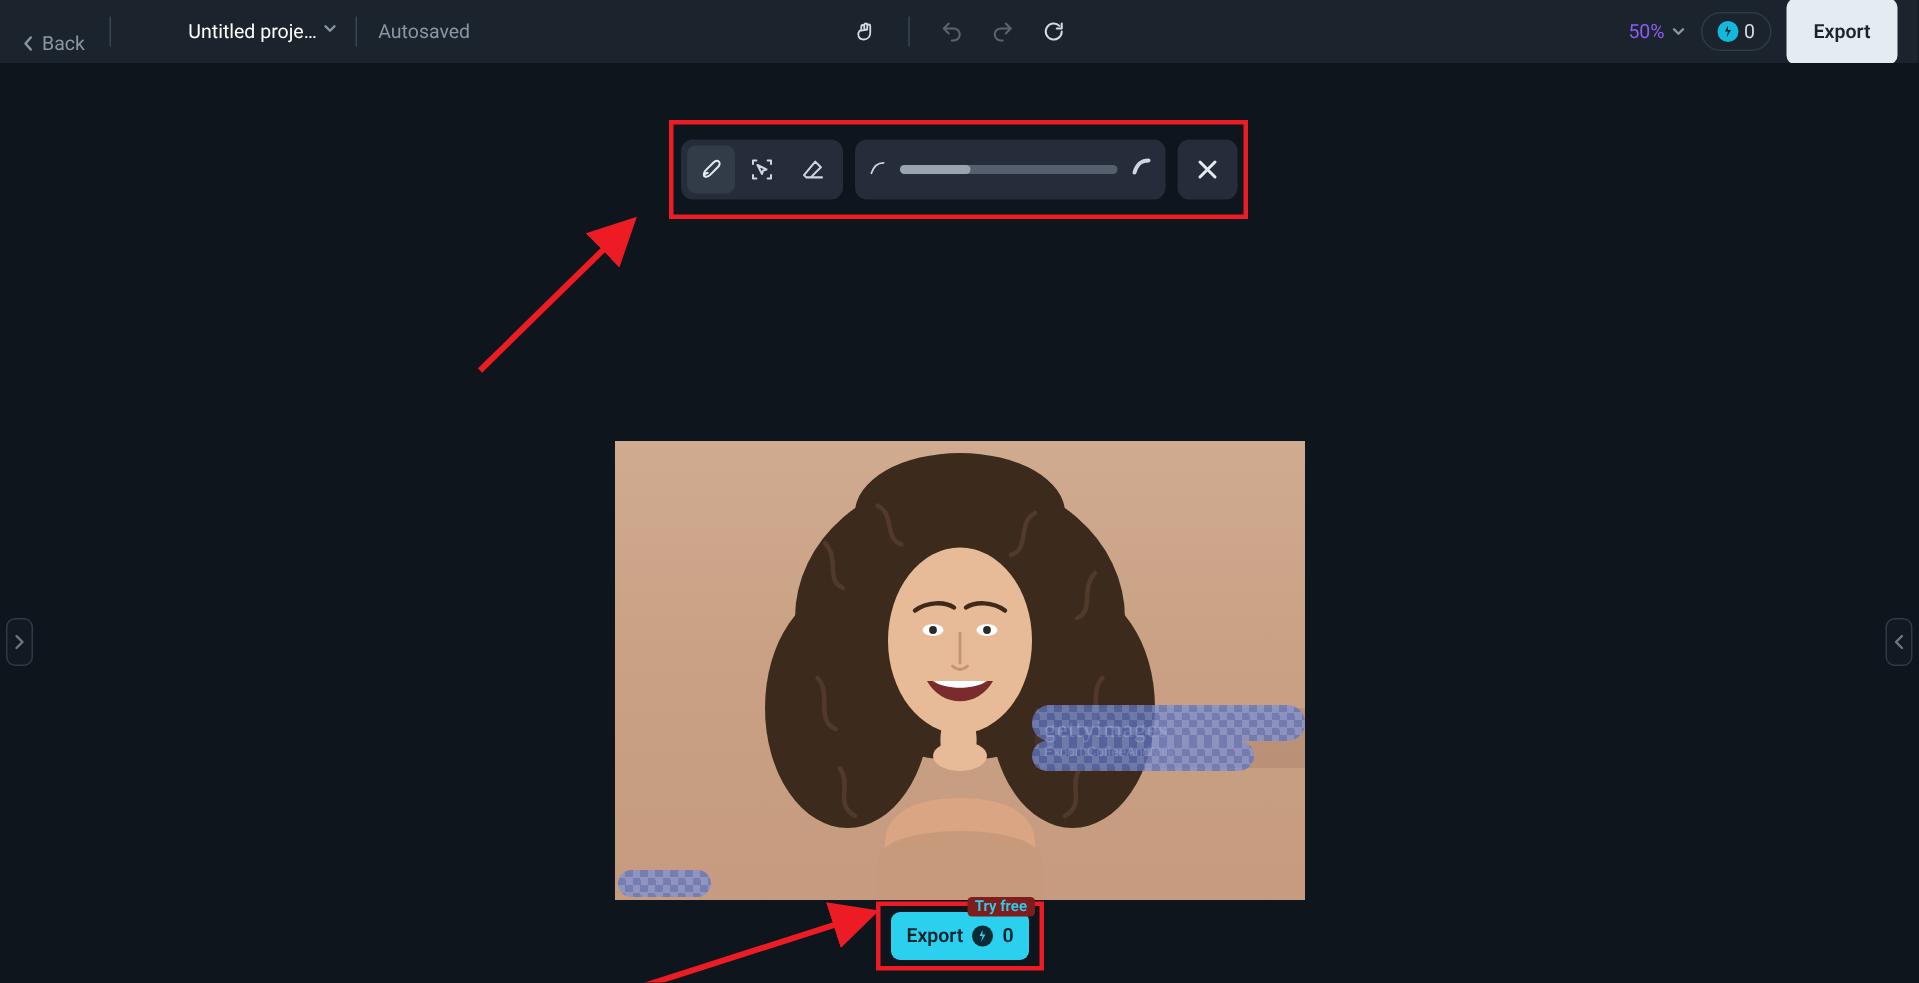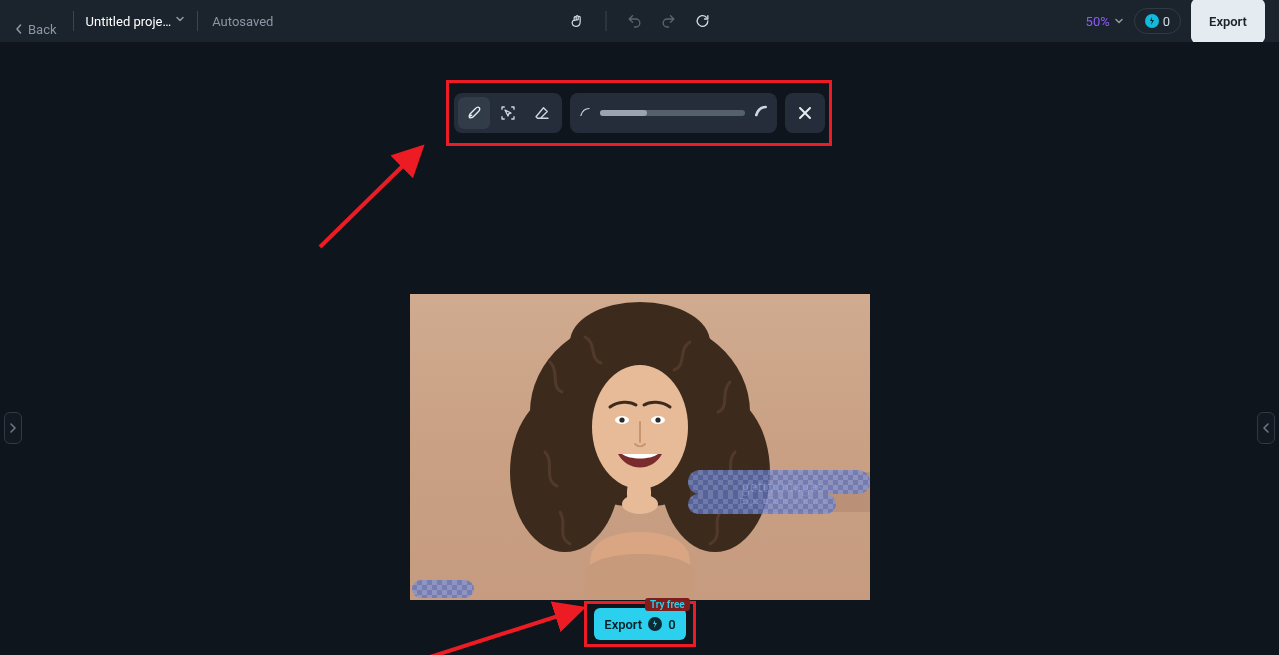--- a/index.html
+++ b/index.html
@@ -24,21 +24,21 @@
   
   .header{
     position:absolute;left:0;top:0;right:0;height:42px;
     background:var(--header);
     display:flex;align-items:center;
     color:var(--muted);font-size:13px;
   }
   .hdr-left{display:flex;align-items:center;height:100%;}
   .back{display:flex;align-items:center;gap:4px;padding:0 10px 0 14px;cursor:pointer;margin-top:16px;}
   .vd{width:1px;height:20px;background:var(--divider);margin:0 6px;}
-  .proj{display:flex;align-items:flex-start;gap:4px;padding:0 6px;}
+  .proj{display:flex;align-items:flex-start;gap:4px;padding:0 6px;margin-left:40px;}
   .proj-name{color:var(--white);max-width:90px;white-space:nowrap;overflow:hidden;text-overflow:ellipsis;}
   .autosaved{padding:0 8px;}
   .hdr-center{position:absolute;left:50%;top:0;transform:translateX(-50%);height:42px;display:flex;align-items:center;gap:10px;}
   .hc-btn{width:24px;height:24px;display:flex;align-items:center;justify-content:center;border-radius:4px;cursor:pointer;}
   .hc-btn.dim{opacity:.35;cursor:default;}
   .hdr-right{margin-left:auto;display:flex;align-items:center;gap:10px;padding-right:14px;}
   .zoom{display:flex;align-items:center;gap:4px;cursor:pointer;}
   .credits{display:flex;align-items:center;gap:4px;height:26px;padding:0 10px;border:1px solid #2f3a47;border-radius:14px;cursor:pointer;}
   .credit-icon{width:14px;height:14px;border-radius:50%;background:var(--cyan-dark);display:flex;align-items:center;justify-content:center;}
   .credit-icon svg{display:block;}
@@ -65,21 +65,20 @@
 
   
   .arrow{position:absolute;pointer-events:none;}
   .arrow svg{display:block;overflow:visible;}
 
   
   .img-card{
     position:absolute;left:410px;top:252px;width:460px;height:306px;
     background:linear-gradient(180deg,#d0ab90 0%,#caa185 45%,#c69b7f 100%);
     overflow:hidden;
-    text-align:center;
   }
   
   .subject{position:absolute;left:50%;top:8px;transform:translateX(-50%);width:300px;height:300px;}
   
   .wm{
     position:absolute;right:0;top:178px;width:180px;height:40px;
     font-family:Georgia,serif;color:rgba(255,255,255,.55);
     font-size:16px;letter-spacing:.5px;
     display:flex;flex-direction:column;justify-content:center;padding-left:6px;
     background:rgba(120,90,70,.18);

